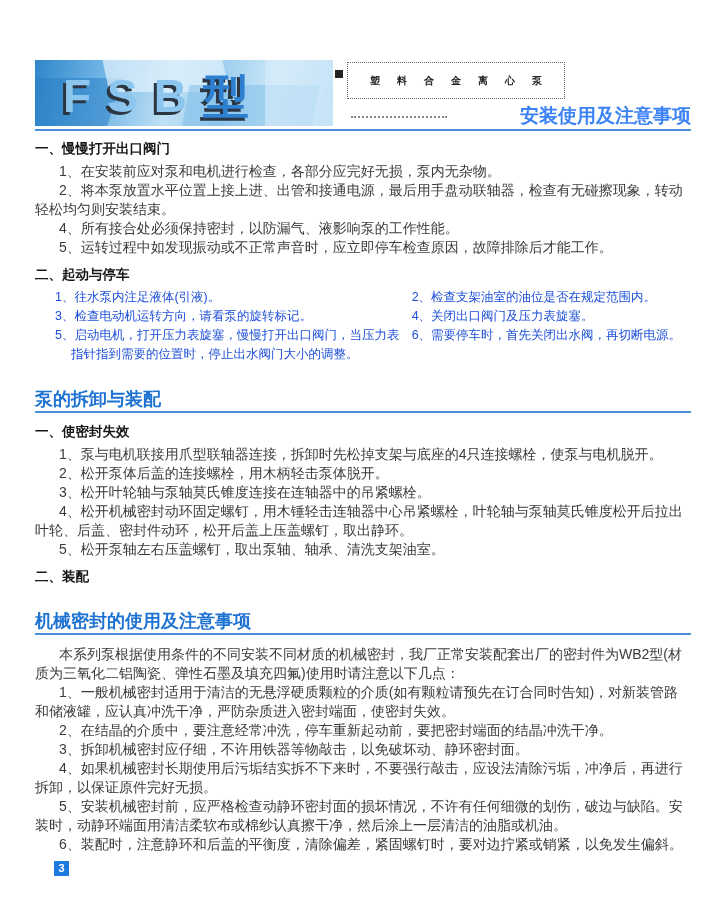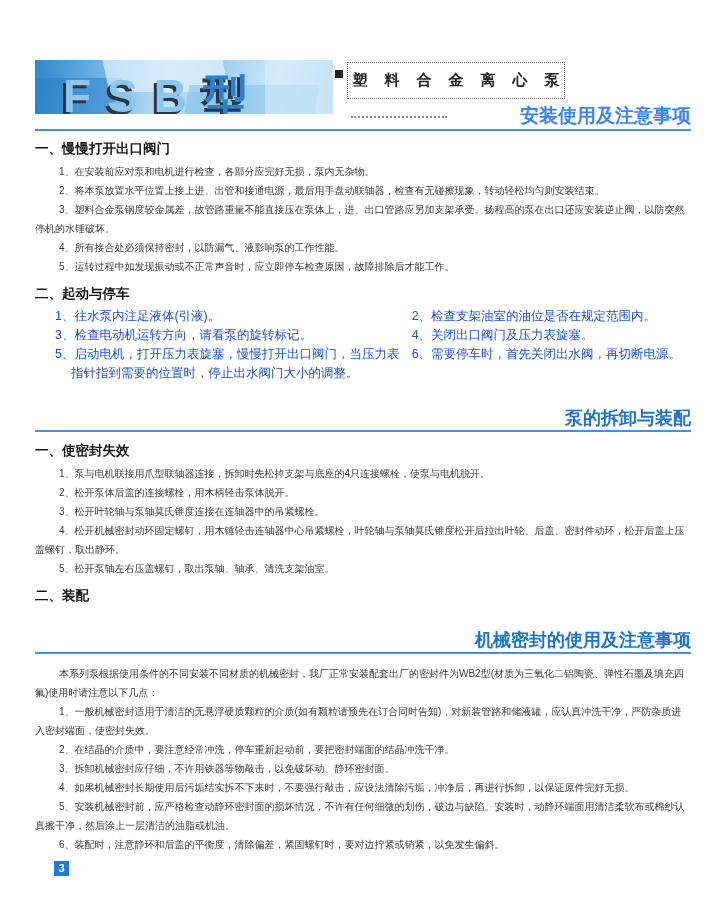--- a/index.html
+++ b/index.html
@@ -14,21 +14,21 @@
     box-sizing:border-box;
   }
   .content{
     position:absolute;
     left:35px;top:58px;
     width:656px;
   }
   
   .banner{position:relative;height:69px;}
   .collage{
-    position:absolute;left:0;top:2px;width:298px;height:54px;
+    position:absolute;left:0;top:2px;width:298px;height:66px;
     background:linear-gradient(100deg,#2f86c9 0%,#6fb4e6 22%,#bfe0f5 45%,#9fd0ef 62%,#cfe9f8 80%,#a8d6f2 100%);
     overflow:hidden;
   }
   .collage .patch1{position:absolute;left:-12px;top:18px;width:90px;height:60px;background:#2a7fc4;opacity:.55;transform:skewX(-18deg);}
   .collage .patch2{position:absolute;left:70px;top:-8px;width:120px;height:40px;background:#e3f2fc;opacity:.7;transform:skewX(12deg);}
   .collage .patch3{position:absolute;left:150px;top:25px;width:130px;height:50px;background:#7cbbe8;opacity:.5;transform:skewX(-10deg);}
   .collage .patch4{position:absolute;left:230px;top:0;width:80px;height:70px;background:#d8edfa;opacity:.6;}
   .logo{
     position:absolute;left:28px;top:6px;
     font-size:46px;font-weight:bold;
@@ -38,42 +38,42 @@
     white-space:nowrap;
   }
   .logo .type{color:#2e7fd0;letter-spacing:0;}
   .tm-square{position:absolute;left:300px;top:12px;width:8px;height:8px;background:#222;}
   .dotted-box{
     position:absolute;left:312px;top:4px;width:216px;height:35px;
     border:1px dotted #666;
     display:flex;align-items:center;justify-content:center;
   }
   .product-name{
-    font-size:15px;font-weight:bold;color:#222;
+    font-size:10px;font-weight:bold;color:#222;
     letter-spacing:17px;text-indent:17px;white-space:nowrap;
   }
   .dotted-short{
     position:absolute;left:316px;top:58px;width:96px;height:0;
     border-top:2px dotted #888;
   }
   .banner-heading{
     position:absolute;right:0;bottom:-2px;
     font-size:19px;font-weight:bold;color:#3b82f6;
   }
   .rule{height:2px;background:#4a90d9;margin:0;}
   .rule-top{margin-top:2px;}
   
   .h-black{font-size:13.5px;font-weight:bold;color:#161616;margin:9px 0 4px 0;}
-  .item,.para{font-size:10px;line-height:19px;color:#3a3a3a;margin:0;text-indent:24px;}
+  .item,.para{font-size:14px;line-height:19px;color:#3a3a3a;margin:0;text-indent:24px;}
   .two-col{display:grid;grid-template-columns:56.5% 43.5%;column-gap:4px;}
   .two-col .cell{font-size:12.5px;line-height:19px;color:#1d4ed8;margin:0;}
   .two-col .cell.left{padding-left:36px;text-indent:-16px;}
   .two-col .cell.right{padding-left:2px;}
   .sec-head{
-    text-align:right;color:#1e73d2;font-weight:bold;font-size:18px;
+    color:#1e73d2;font-weight:bold;font-size:18px;
     margin:24px 0 1px 0;line-height:22px;
   }
   .sec-gap{margin-bottom:10px;}
   
   .page-num{
     position:absolute;left:54px;top:861px;
     width:15px;height:15px;background:#1f7ae0;
     color:#fff;font-size:11px;font-weight:bold;
     text-align:center;line-height:15px;
   }
@@ -97,21 +97,20 @@
         <div class="product-name">塑料合金离心泵</div>
       </div>
       <div class="dotted-short"></div>
       <div class="banner-heading">安装使用及注意事项</div>
     </div>
     <div class="rule rule-top"></div>
 
     <div class="h-black">一、慢慢打开出口阀门</div>
     <p class="item">1、在安装前应对泵和电机进行检查，各部分应完好无损，泵内无杂物。</p>
     <p class="item">2、将本泵放置水平位置上接上进、出管和接通电源，最后用手盘动联轴器，检查有无碰擦现象，转动轻松均匀则安装结束。</p>
-    <p class="item">3、塑料合金泵钢度较金属差，故管路重量不能直接压在泵体上，进、出口管路应另加支架承受。扬程高的泵在出口还应安装逆止阀，以防突然停机的水锤破坏。</p>
     <p class="item">4、所有接合处必须保持密封，以防漏气、液影响泵的工作性能。</p>
     <p class="item">5、运转过程中如发现振动或不正常声音时，应立即停车检查原因，故障排除后才能工作。</p>
 
     <div class="h-black">二、起动与停车</div>
     <div class="two-col">
       <p class="cell left">1、往水泵内注足液体(引液)。</p>
       <p class="cell right">2、检查支架油室的油位是否在规定范围内。</p>
       <p class="cell left">3、检查电动机运转方向，请看泵的旋转标记。</p>
       <p class="cell right">4、关闭出口阀门及压力表旋塞。</p>
       <p class="cell left">5、启动电机，打开压力表旋塞，慢慢打开出口阀门，当压力表指针指到需要的位置时，停止出水阀门大小的调整。</p>

